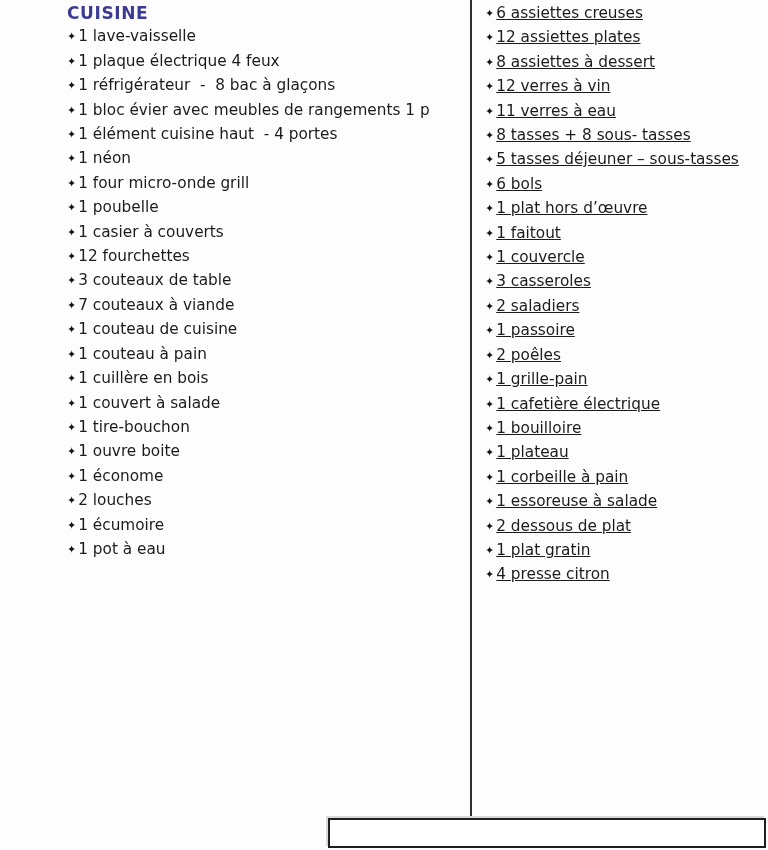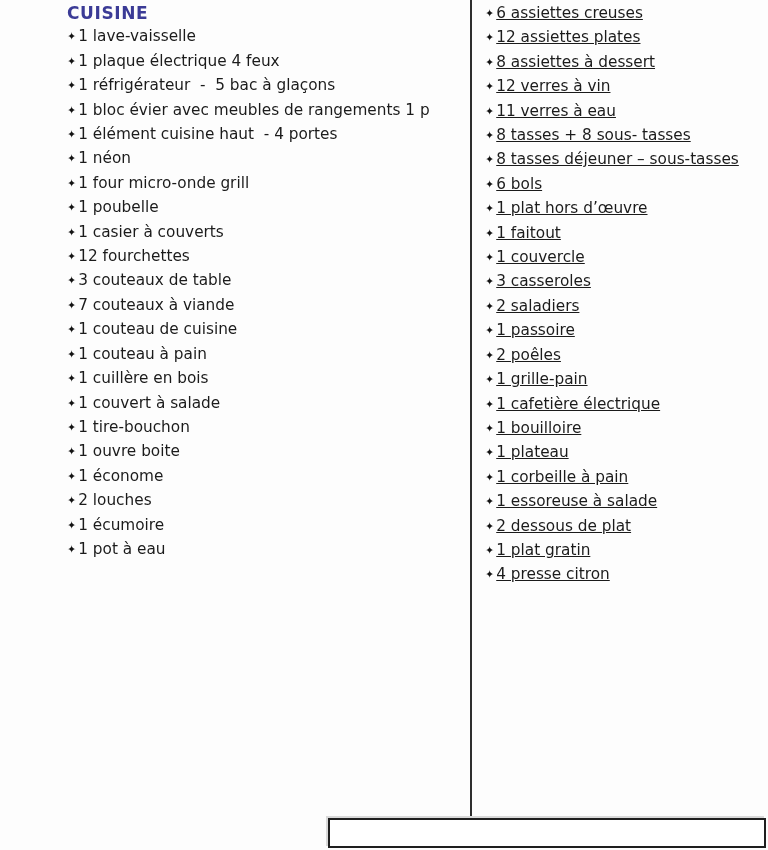--- a/index.html
+++ b/index.html
@@ -73,21 +73,21 @@
 </head>
 <body>
 
 <div class="page">
   <div class="columns">
     <div class="col-left">
       <div class="doc-title">CUISINE</div>
       <div>
           <div class="item"><span class="bullet">✦</span><span class="txt">1 lave-vaisselle</span></div>
           <div class="item"><span class="bullet">✦</span><span class="txt">1 plaque électrique 4 feux</span></div>
-          <div class="item"><span class="bullet">✦</span><span class="txt">1 réfrigérateur  -  5 bac à glaçons</span></div>
+          <div class="item"><span class="bullet">✦</span><span class="txt">1 réfrigérateur  -  8 bac à glaçons</span></div>
           <div class="item"><span class="bullet">✦</span><span class="txt">1 bloc évier avec meubles de rangements 1 p</span></div>
           <div class="item"><span class="bullet">✦</span><span class="txt">1 élément cuisine haut  - 4 portes</span></div>
           <div class="item"><span class="bullet">✦</span><span class="txt">1 néon</span></div>
           <div class="item"><span class="bullet">✦</span><span class="txt">1 four micro-onde grill</span></div>
           <div class="item"><span class="bullet">✦</span><span class="txt">1 poubelle</span></div>
           <div class="item"><span class="bullet">✦</span><span class="txt">1 casier à couverts</span></div>
           <div class="item"><span class="bullet">✦</span><span class="txt">12 fourchettes</span></div>
           <div class="item"><span class="bullet">✦</span><span class="txt">3 couteaux de table</span></div>
           <div class="item"><span class="bullet">✦</span><span class="txt">7 couteaux à viande</span></div>
           <div class="item"><span class="bullet">✦</span><span class="txt">1 couteau de cuisine</span></div>
@@ -103,21 +103,21 @@
         </div>
     </div>
     <div class="col-right">
       <div>
           <div class="item"><span class="bullet">✦</span><span class="txt">6 assiettes creuses</span></div>
           <div class="item"><span class="bullet">✦</span><span class="txt">12 assiettes plates</span></div>
           <div class="item"><span class="bullet">✦</span><span class="txt">8 assiettes à dessert</span></div>
           <div class="item"><span class="bullet">✦</span><span class="txt">12 verres à vin</span></div>
           <div class="item"><span class="bullet">✦</span><span class="txt">11 verres à eau</span></div>
           <div class="item"><span class="bullet">✦</span><span class="txt">8 tasses + 8 sous- tasses</span></div>
-          <div class="item"><span class="bullet">✦</span><span class="txt">8 tasses déjeuner – sous-tasses</span></div>
+          <div class="item"><span class="bullet">✦</span><span class="txt">5 tasses déjeuner – sous-tasses</span></div>
           <div class="item"><span class="bullet">✦</span><span class="txt">6 bols</span></div>
           <div class="item"><span class="bullet">✦</span><span class="txt">1 plat hors d’œuvre</span></div>
           <div class="item"><span class="bullet">✦</span><span class="txt">1 faitout</span></div>
           <div class="item"><span class="bullet">✦</span><span class="txt">1 couvercle</span></div>
           <div class="item"><span class="bullet">✦</span><span class="txt">3 casseroles</span></div>
           <div class="item"><span class="bullet">✦</span><span class="txt">2 saladiers</span></div>
           <div class="item"><span class="bullet">✦</span><span class="txt">1 passoire</span></div>
           <div class="item"><span class="bullet">✦</span><span class="txt">2 poêles</span></div>
           <div class="item"><span class="bullet">✦</span><span class="txt">1 grille-pain</span></div>
           <div class="item"><span class="bullet">✦</span><span class="txt">1 cafetière électrique</span></div>

